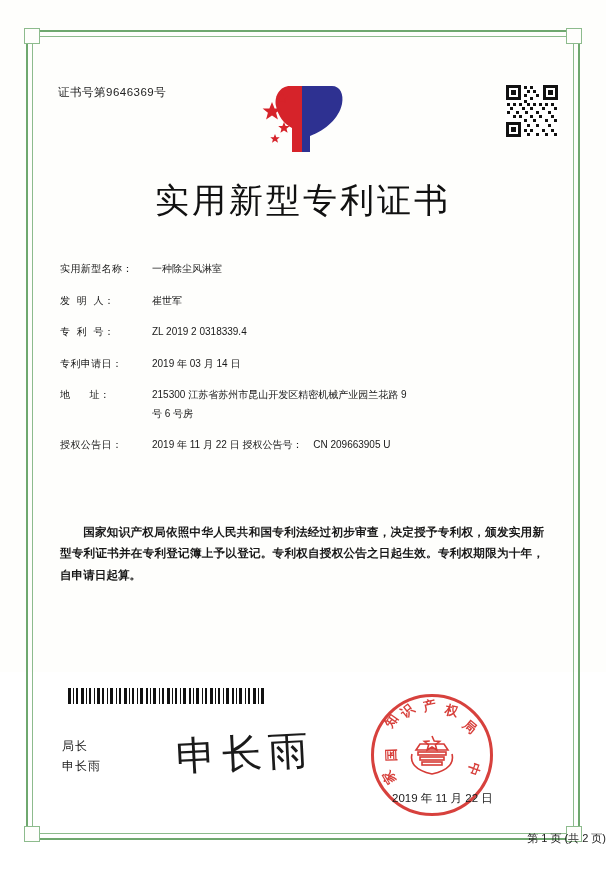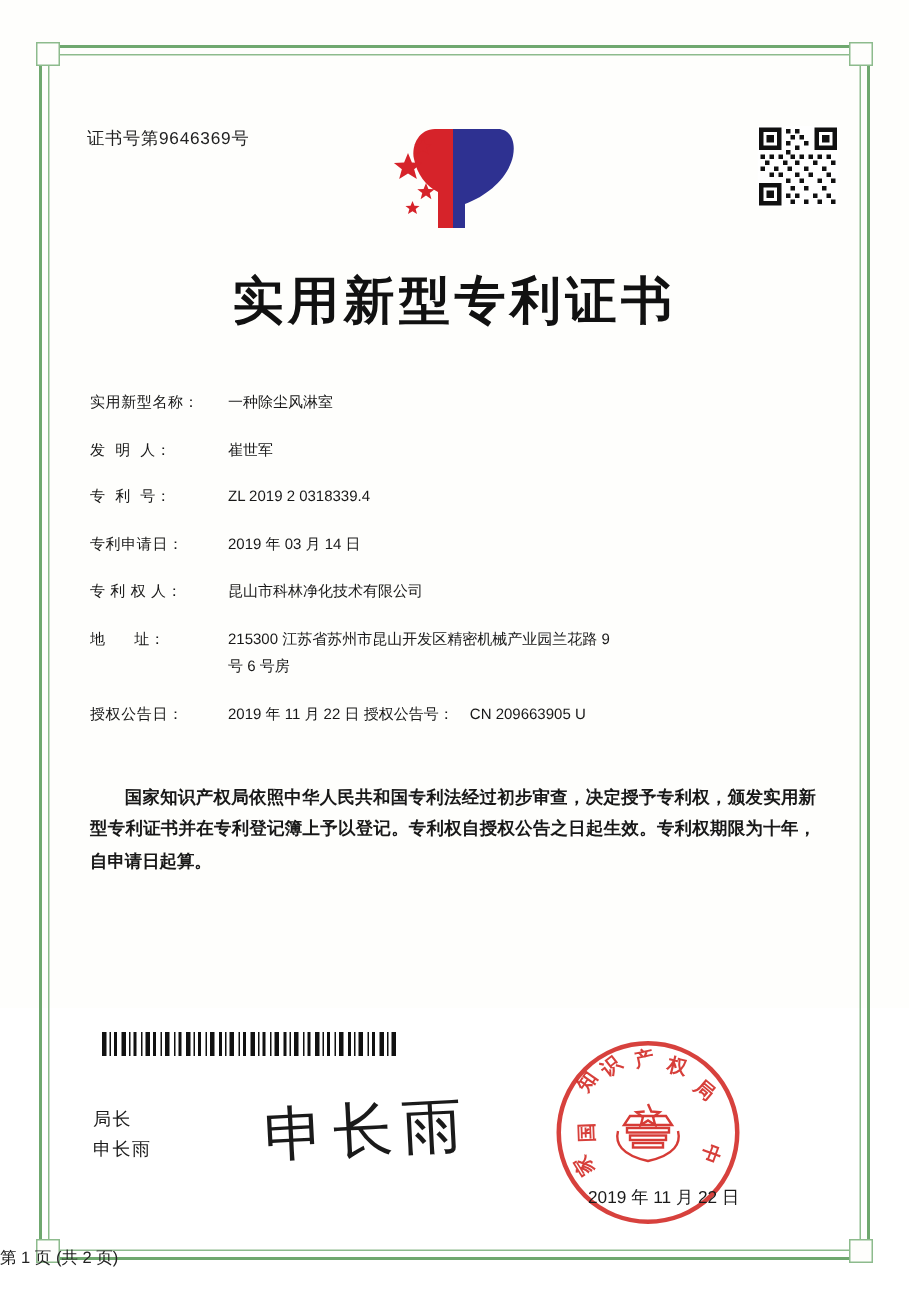--- a/index.html
+++ b/index.html
@@ -70,21 +70,21 @@
     left: 505px; top: 84px;
     width: 54px; height: 54px;
   }
 
   .title {
     position: absolute;
     left: 0; top: 178px;
     width: 606px;
     text-align: center;
     font-size: 34px;
-    font-weight: bold;
+    font-weight: normal;
     letter-spacing: 3px;
     color: #111;
     font-family: "DejaVu Sans", "Liberation Sans", sans-serif;
   }
 
   .fields {
     position: absolute;
     left: 60px; top: 262px;
     width: 490px;
     font-size: 10px;
@@ -191,21 +191,21 @@
   .seal-date {
     position: absolute;
     left: 392px; top: 791px;
     font-size: 11.5px;
     color: #1a1a1a;
   }
   .footer {
     position: absolute;
     left: 0; top: 831px;
     width: 606px;
-    text-align: left;
+    text-align: right;
     font-size: 11px;
     color: #222;
   }
 </style>
 </head>
 <body>
 
 <div class="page">
 
   <div class="border-outer"></div>
@@ -310,24 +310,20 @@
     </div>
     <div class="field-row">
       <div class="field-label">专  利  号：</div>
       <div class="field-value">ZL 2019 2 0318339.4</div>
     </div>
     <div class="field-row">
       <div class="field-label">专利申请日：</div>
       <div class="field-value">2019 年 03 月 14 日</div>
     </div>
     <div class="field-row">
-      <div class="field-label">专 利 权 人：</div>
-      <div class="field-value">昆山市科林净化技术有限公司</div>
-    </div>
-    <div class="field-row">
       <div class="field-label">地      址：</div>
       <div class="field-value">
         <span>215300 江苏省苏州市昆山开发区精密机械产业园兰花路 9</span>
         <span class="second-line">号 6 号房</span>
       </div>
     </div>
     <div class="field-row">
       <div class="field-label">授权公告日：</div>
       <div class="field-value">
         <span>2019 年 11 月 22 日</span>

